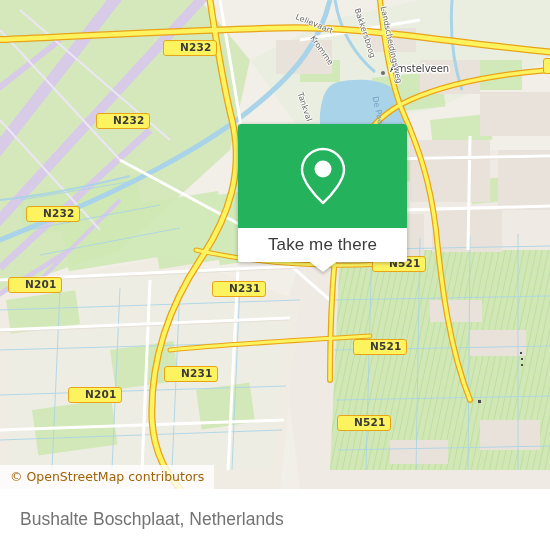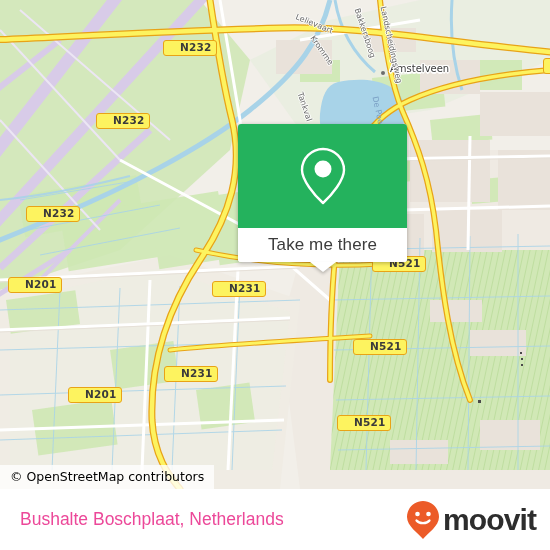--- a/index.html
+++ b/index.html
@@ -67,21 +67,21 @@
     transform-origin: 0 50%;
     font-family: "DejaVu Sans", sans-serif;
   }
 
   
   .attribution {
     position: absolute; left: 0; bottom: 0;
     background: rgba(255,255,255,0.78);
     padding: 4px 10px 5px 10px;
     font-size: 12.5px;
-    color: #000000;
+    color: #a16207;
     white-space: nowrap;
     font-family: "DejaVu Sans", sans-serif;
   }
 
   
   .card-wrap { position: absolute; left: 190px; top: 124px; width: 169px; margin-left: 48px; }
   .card {
     width: 169px;
     border-radius: 3px;
     overflow: hidden;
@@ -117,21 +117,21 @@
   .footer {
     position: absolute; left: 0; top: 489px; width: 550px; height: 61px;
     background: #ffffff;
     overflow: hidden;
   }
   .footer-inner {
     position: relative; width: 100%; height: 100%;
     display: flex; align-items: center; justify-content: space-between;
     padding: 0 14px 0 20px;
   }
-  .footer-title { font-size: 17.5px; color: #ec4899; white-space: nowrap; }
+  .footer-title { font-size: 17.5px; color: #737373; white-space: nowrap; }
   .logo { display: flex; align-items: center; gap: 3px; }
   .logo-word { font-size: 30px; font-weight: bold; color: #2d2d2d; letter-spacing: -0.9px; line-height: 30px; }
 </style>
 </head>
 <body>
 
 <div id="root">
 
   <div class="map">
 
@@ -318,25 +318,16 @@
         <span>Take me there</span>
       </div>
     </div>
     <div class="tail"></div>
   </div>
 
   <div class="footer">
 
     <div class="footer-inner">
       <div class="footer-title">Bushalte Boschplaat, Netherlands</div>
-      <div class="logo">
-        <svg width="34" height="40" viewBox="0 0 34 40">
-          <path d="M17,1 C8.2,1 1,8.2 1,17 C1,26 12,33 17,39 C22,33 33,26 33,17 C33,8.2 25.8,1 17,1 Z" fill="#ec5b28"></path>
-          <circle cx="11.5" cy="14" r="2.3" fill="#ffffff"></circle>
-          <circle cx="22.5" cy="14" r="2.3" fill="#ffffff"></circle>
-          <path d="M10.5,20.5 C13,24 21,24 23.5,20.5" stroke="#ffffff" stroke-width="2.2" fill="none" stroke-linecap="round"></path>
-        </svg>
-        <span class="logo-word">moovit</span>
-      </div>
     </div>
   </div>
 
 </div>
 
 </body></html>

